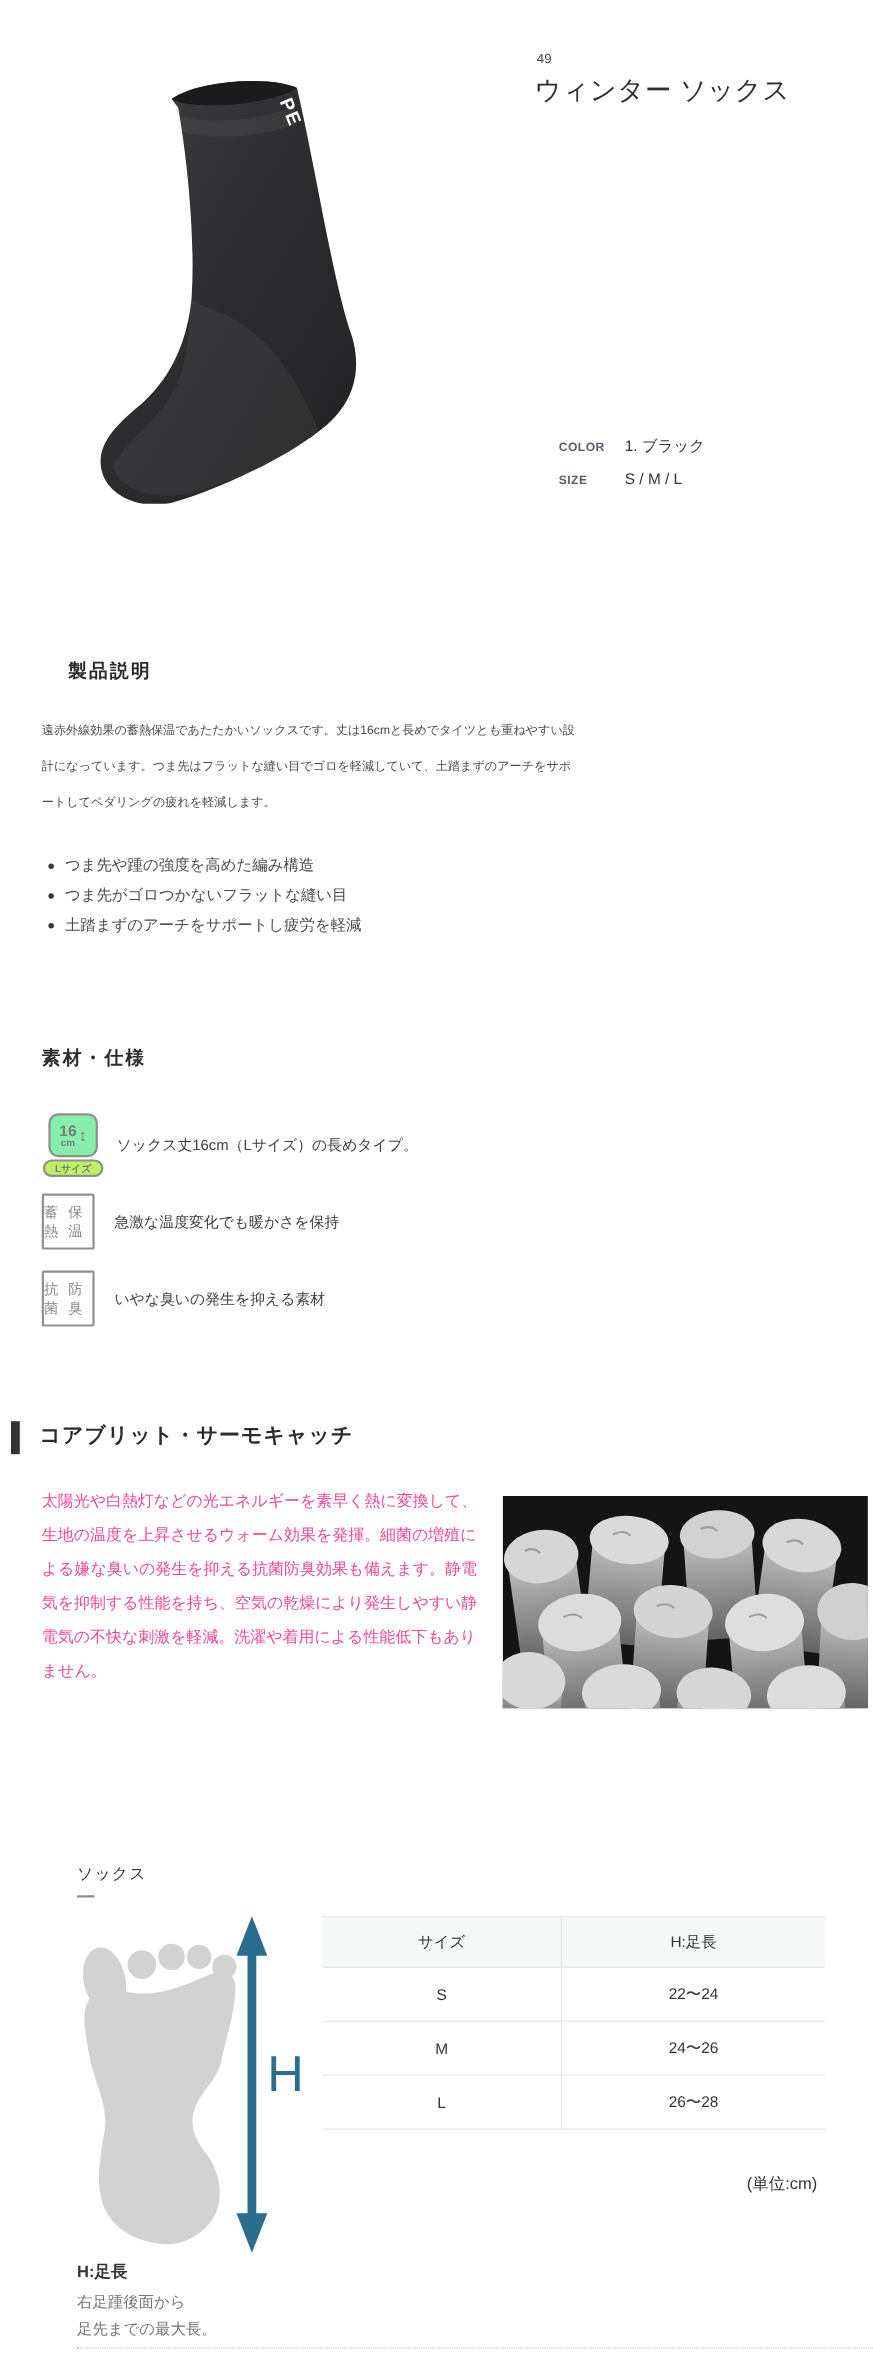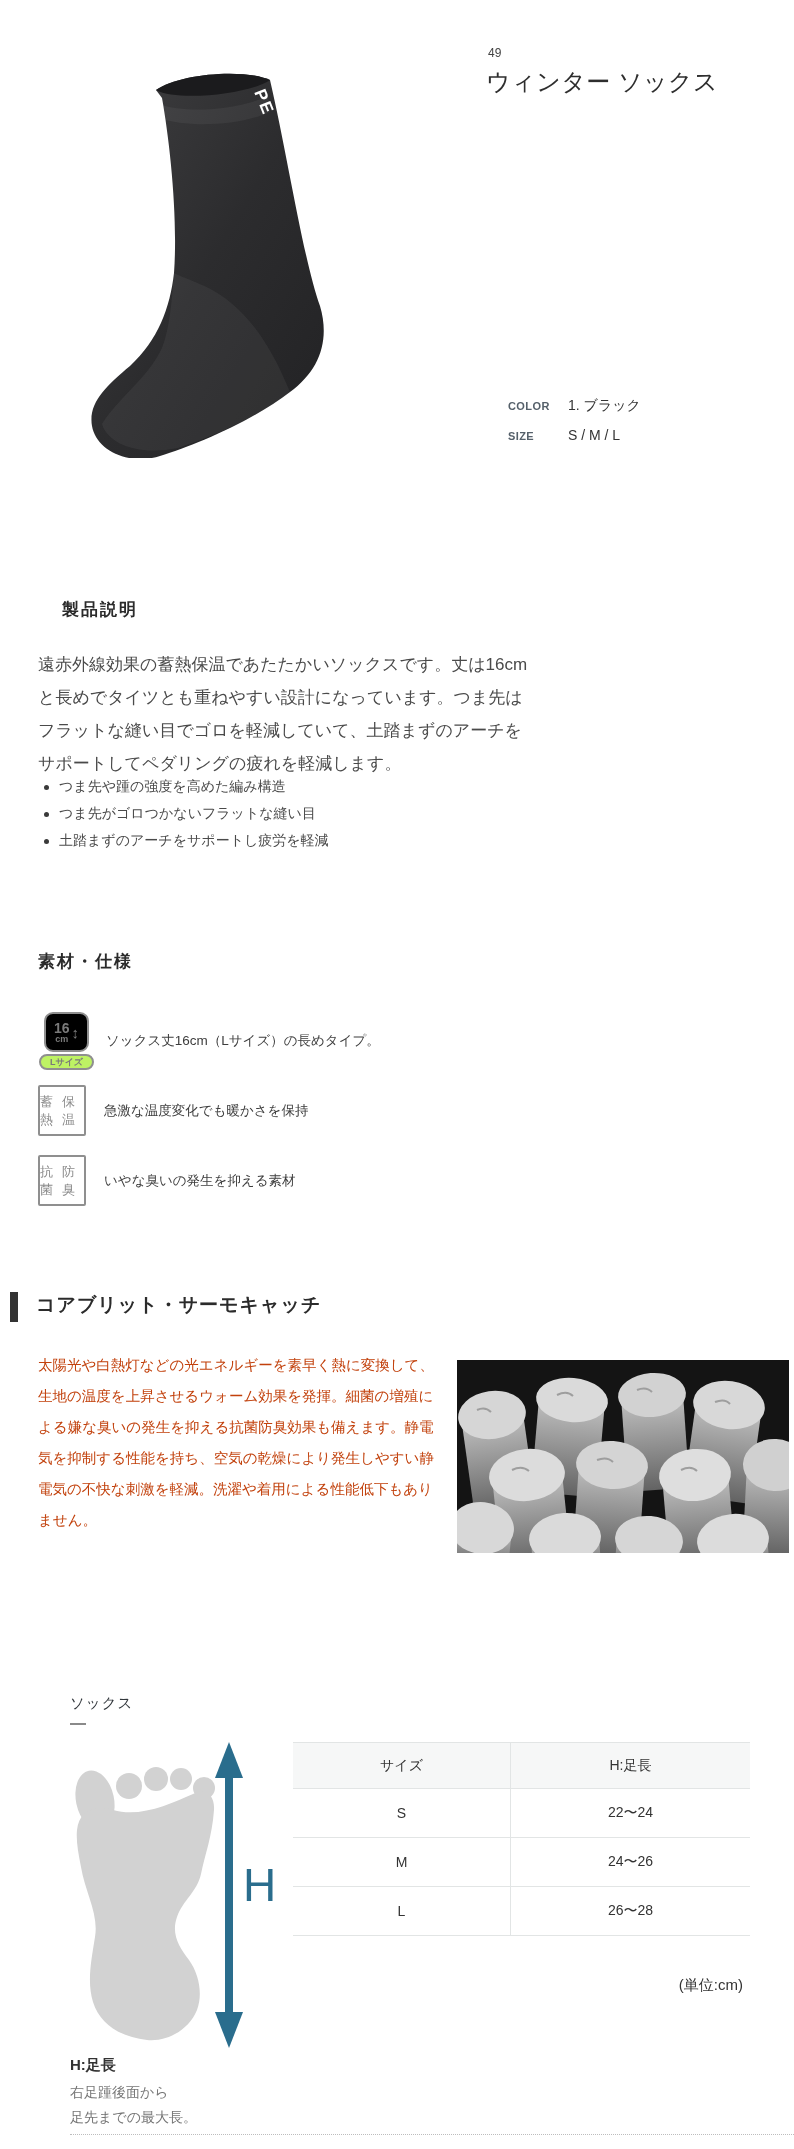--- a/index.html
+++ b/index.html
@@ -9,43 +9,43 @@
   }
   .abs{position:absolute;}
   
   .prod-number{left:488px;top:46px;font-size:12px;color:#444;}
   .prod-title{left:486px;top:66px;font-size:24px;font-weight:500;color:#2e2e2e;margin:0;letter-spacing:.5px;}
   .meta{left:508px;display:flex;align-items:baseline;}
   .meta-label{font-size:11px;font-weight:bold;color:#55606a;letter-spacing:.4px;width:60px;display:inline-block;}
   .meta-value{font-size:14px;color:#333;}
   
   .sec-heading{left:38px;margin:0;font-size:17px;font-weight:bold;color:#2b2b2b;letter-spacing:2px;}
-  .desc-body{left:38px;top:648px;width:492px;margin:0;font-size:17px;line-height:33px;color:#4a4a4a;}
+  .desc-body{left:38px;top:648px;width:492px;margin:0;font-size:11px;line-height:33px;color:#4a4a4a;}
   .bullets{left:42px;top:778px;margin:0;padding:0;list-style:none;}
   .bullets li{display:flex;align-items:flex-start;margin-bottom:9px;font-size:14px;color:#4a4a4a;}
   .bullets .dot{width:5px;height:5px;border-radius:50%;background:#3a3a3a;margin:7px 10px 0 2px;flex:none;}
   
   .spec-row{position:absolute;left:38px;display:flex;align-items:center;}
   .iconwrap16{width:57px;flex:none;display:flex;flex-direction:column;align-items:center;}
-  .icon16-box{width:41px;height:36px;border:2px solid #8f8f8f;border-radius:9px;display:flex;align-items:center;justify-content:center;gap:2px;background:#000000;}
+  .icon16-box{width:41px;height:36px;border:2px solid #8f8f8f;border-radius:9px;display:flex;align-items:center;justify-content:center;gap:2px;background:#86efac;}
   .i16txt{display:flex;flex-direction:column;align-items:center;line-height:1;color:#7a7a7a;font-weight:bold;}
   .i16num{font-size:14px;}
   .i16unit{font-size:9px;}
   .i16arrow{font-size:15px;color:#7a7a7a;font-weight:bold;}
   .icon16-tab{margin-top:2px;width:51px;height:12px;border:2px solid #8f8f8f;border-radius:8px;background:#bef264;
     font-size:9px;color:#7a7a7a;display:flex;align-items:center;justify-content:center;font-weight:bold;}
   .iconbox2{width:44px;height:47px;border:2px solid #8f8f8f;border-radius:2px;background:#fff;flex:none;
     display:flex;flex-direction:row;align-items:center;justify-content:center;line-height:1.35;
     font-size:13px;color:#8a8a8a;letter-spacing:1px;}
   .spec-text{margin-left:18px;font-size:13.5px;color:#3d3d3d;}
   .spec-row.r1 .spec-text{margin-left:11px;}
   
   .feat-bar{left:10px;top:1292px;width:8px;height:30px;background:#333;}
   .feat-heading{left:36px;top:1292px;margin:0;font-size:19px;font-weight:bold;color:#2b2b2b;letter-spacing:1px;}
-  .feat-body{left:38px;top:1350px;width:404px;margin:0;font-size:14.5px;line-height:31px;color:#c2410c;}
+  .feat-body{left:38px;top:1350px;width:404px;margin:0;font-size:14.5px;line-height:31px;color:#ec4899;}
   .fiber-img{left:457px;top:1360px;}
   
   .chart-label{left:70px;top:1694px;font-size:14.5px;font-weight:500;color:#32373c;letter-spacing:1px;}
   .chart-dash{left:70px;top:1723px;width:16px;height:2px;background:#8a8a8a;}
   .h-letter{left:243px;top:1862px;font-size:46px;color:#2a6d8d;line-height:1;}
   table.size-table{position:absolute;left:293px;top:1742px;width:457px;border-collapse:collapse;table-layout:fixed;}
   table.size-table th{height:43px;background:#f6f7f7;font-size:14px;font-weight:normal;color:#333;
     border-top:1px solid #e2e5e5;border-bottom:1px solid #e2e5e5;text-align:center;}
   table.size-table td{height:46px;font-size:14px;color:#333;text-align:center;border-bottom:1px solid #e2e5e5;}
   table.size-table th:first-child,table.size-table td:first-child{width:215px;border-right:1px solid #e2e5e5;}

